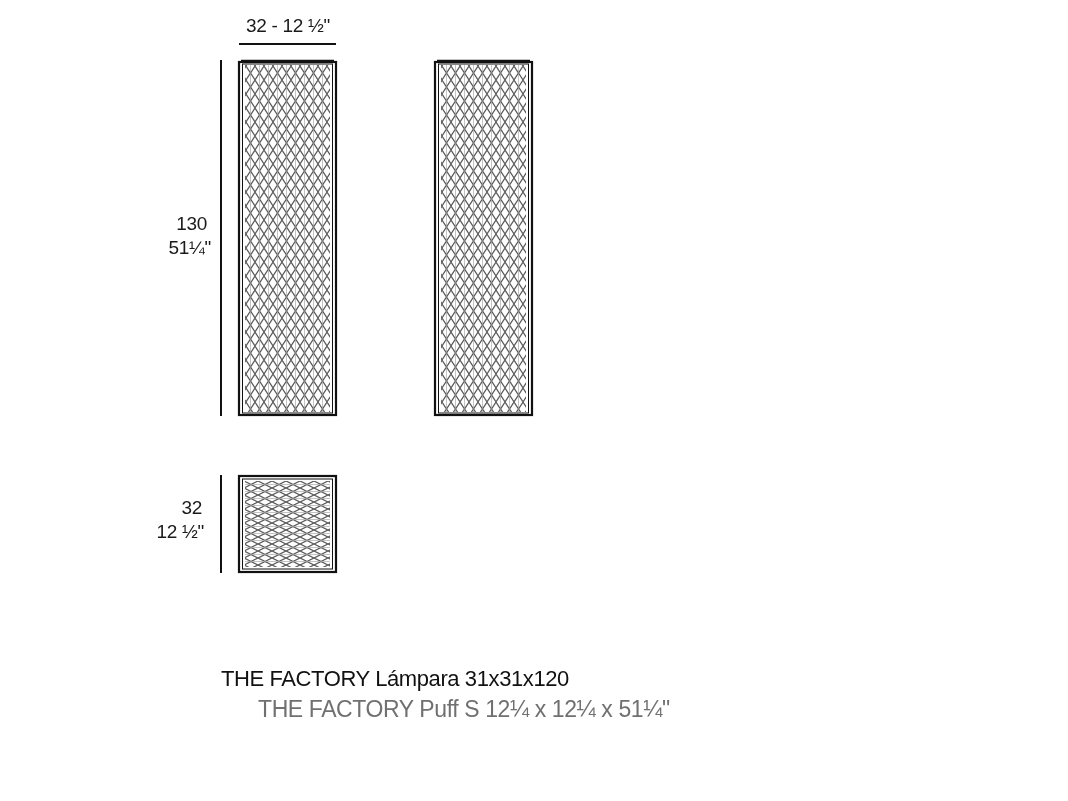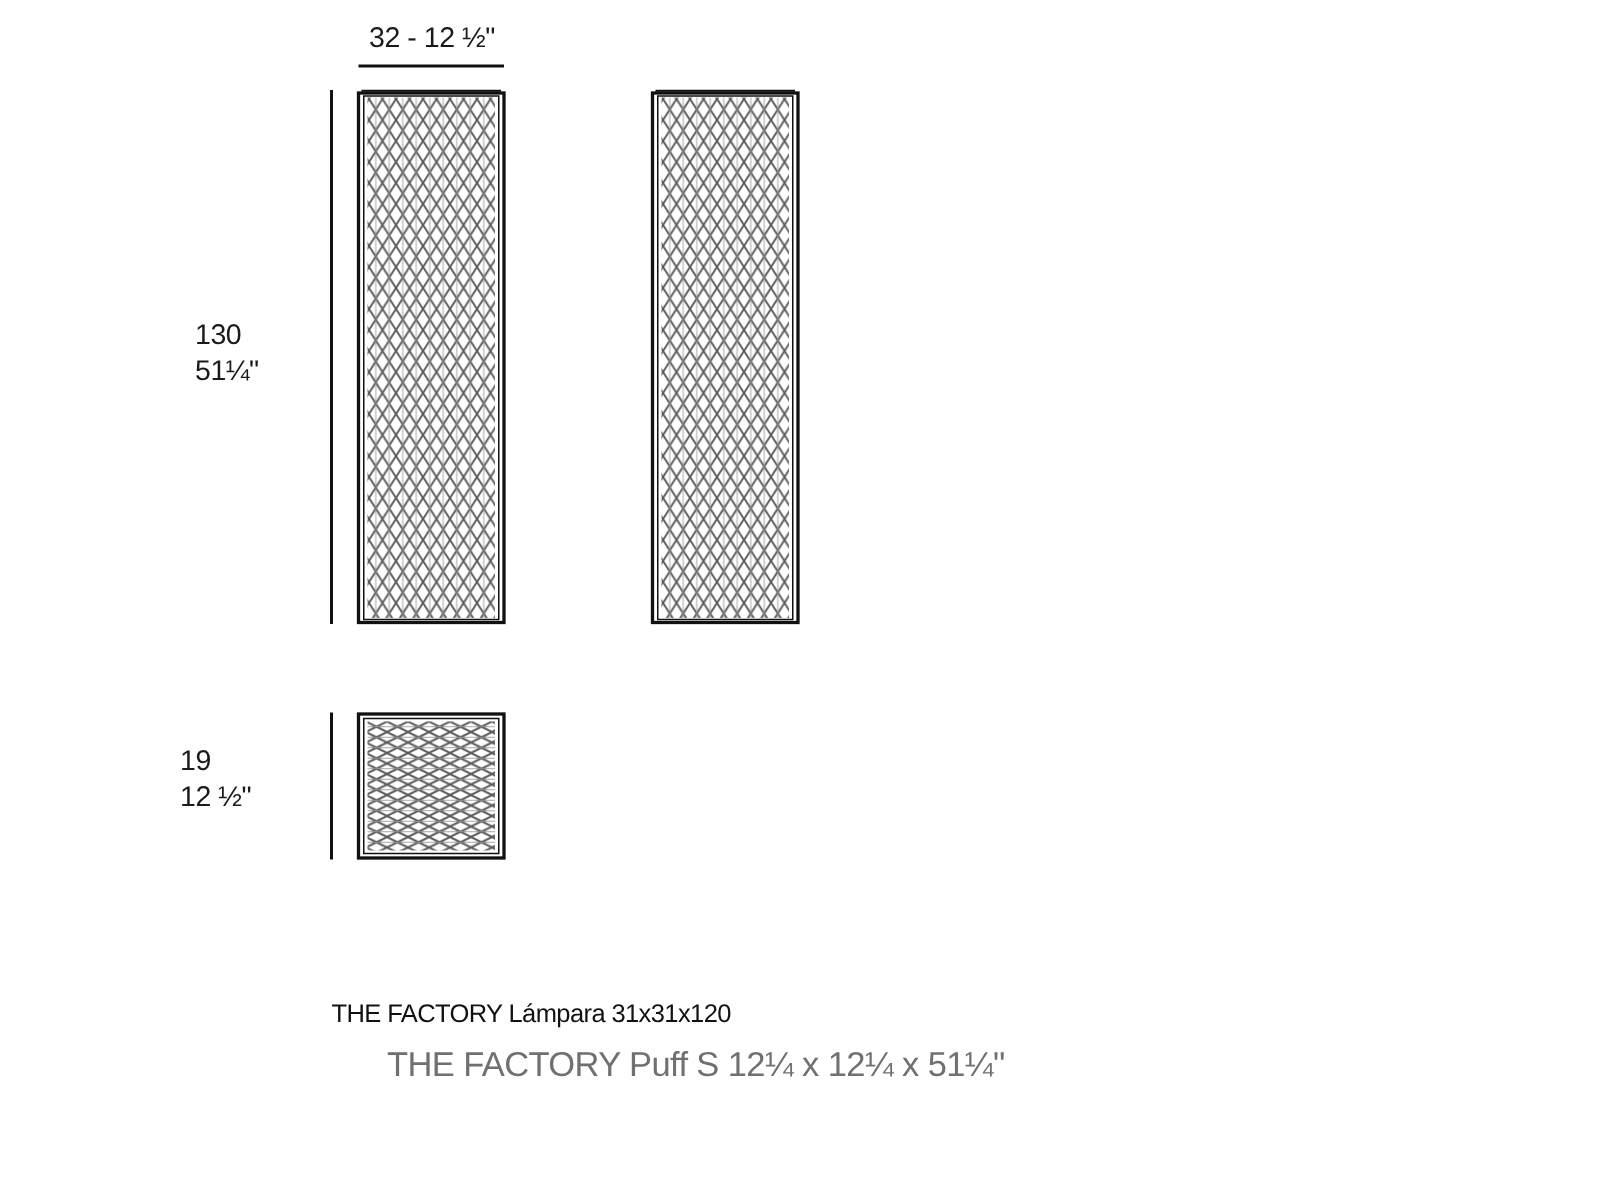--- a/index.html
+++ b/index.html
@@ -16,25 +16,25 @@
       color: #1a1a1a;
     }
     .abs { position: absolute; }
     .dim-text {
       font-family: "Liberation Sans", sans-serif;
       font-size: 19px;
       color: #1a1a1a;
       line-height: 24px;
       letter-spacing: -0.3px;
     }
-    .dim-right { text-align: left; }
+    .dim-right { text-align: right; }
     .hline { background: #111; height: 2px; }
     .vline { background: #111; width: 2px; }
     .caption-1 {
-      font-size: 17px;
+      font-size: 22px;
       color: #111;
       letter-spacing: -0.4px;
       white-space: nowrap;
     }
     .caption-2 {
       font-size: 23px;
       color: #707070;
       letter-spacing: -0.4px;
       white-space: nowrap;
     }
@@ -43,21 +43,21 @@
 </head>
 <body>
 
 <div class="abs dim-text" style="left:239px; top:14px; width:98px; text-align:center;">32 - 12 ½"</div>
 <div class="abs hline" style="left:239px; top:43px; width:97px;"></div>
 
 <div class="abs dim-text dim-right" style="left:130px; top:212px; width:77px;">130</div>
 <div class="abs dim-text dim-right" style="left:130px; top:236px; width:81px;">51¼"</div>
 <div class="abs vline" style="left:220px; top:60px; height:356px;"></div>
 
-<div class="abs dim-text dim-right" style="left:120px; top:496px; width:82px;">19</div>
+<div class="abs dim-text dim-right" style="left:120px; top:496px; width:82px;">32</div>
 <div class="abs dim-text dim-right" style="left:120px; top:520px; width:84px;">12 ½"</div>
 <div class="abs vline" style="left:220px; top:475px; height:98px;"></div>
 
 <svg width="0" height="0" style="position:absolute">
   <defs>
     <pattern id="meshV" width="9" height="14" patternUnits="userSpaceOnUse">
       <rect width="9" height="14" fill="#ffffff"></rect>
       <path d="M0 7 L4.5 0 L9 7 L4.5 14 Z" fill="none" stroke="#5a5a5a" stroke-width="1.3"></path>
       <path d="M4.5 0 L4.5 14" stroke="#9a9a9a" stroke-width="0.6"></path>
     </pattern>

